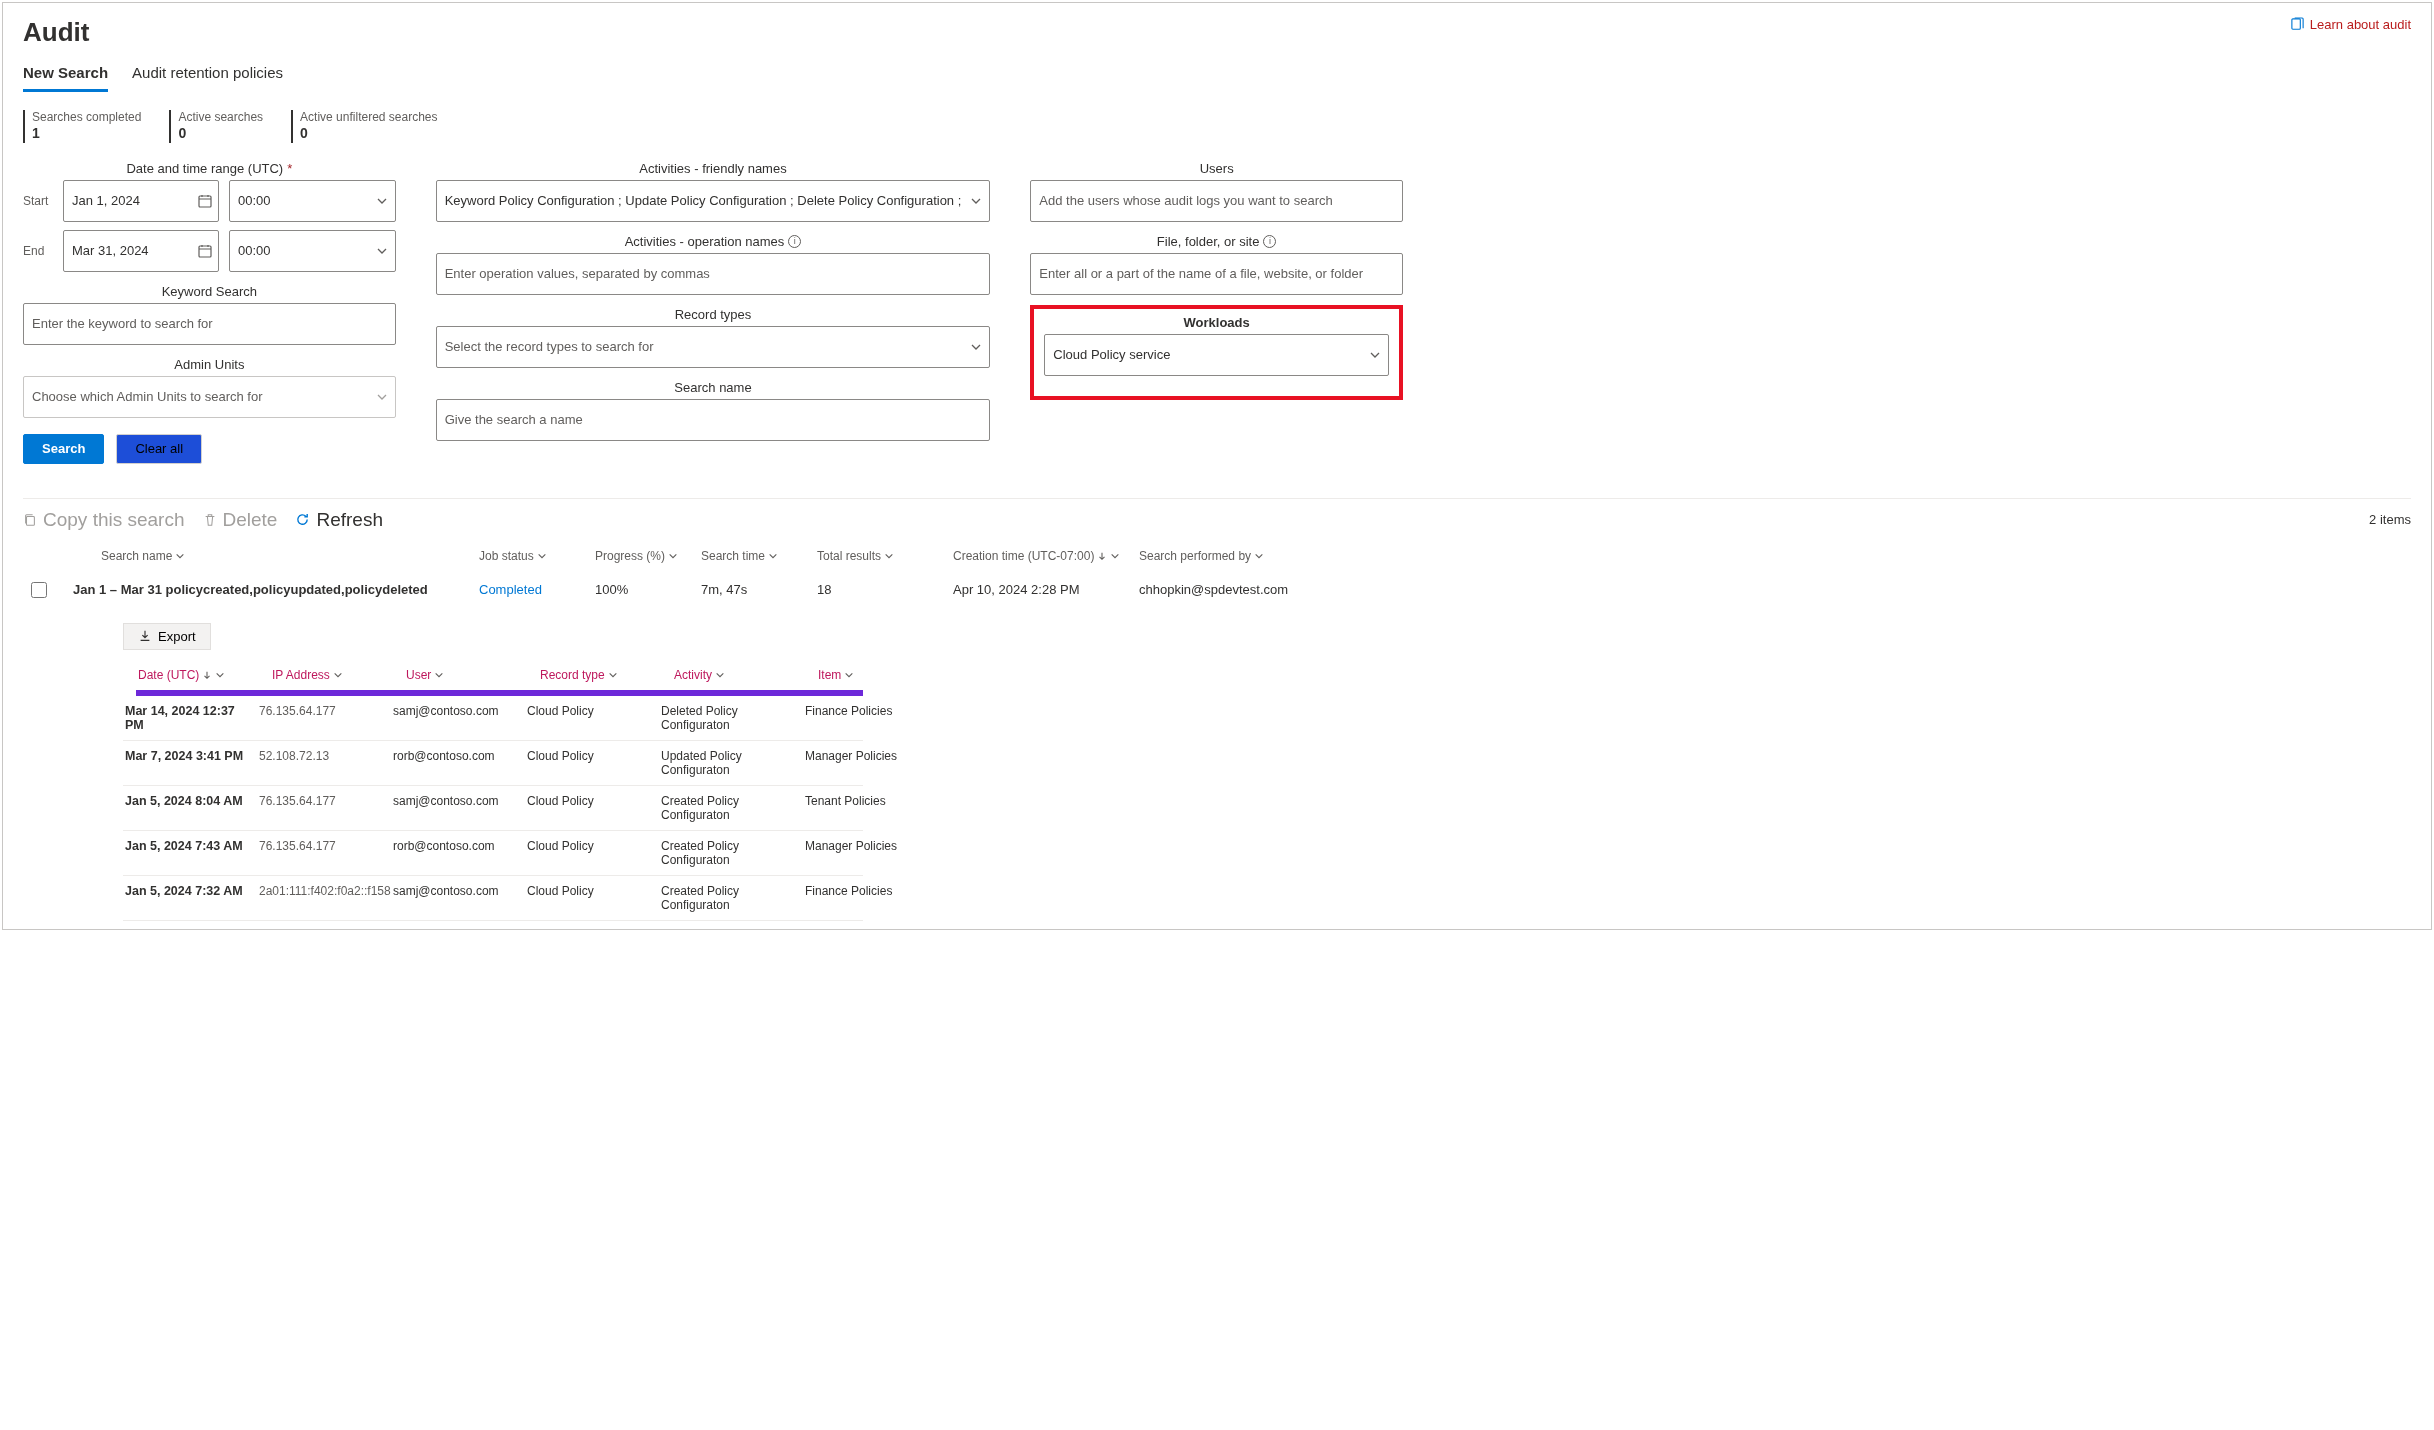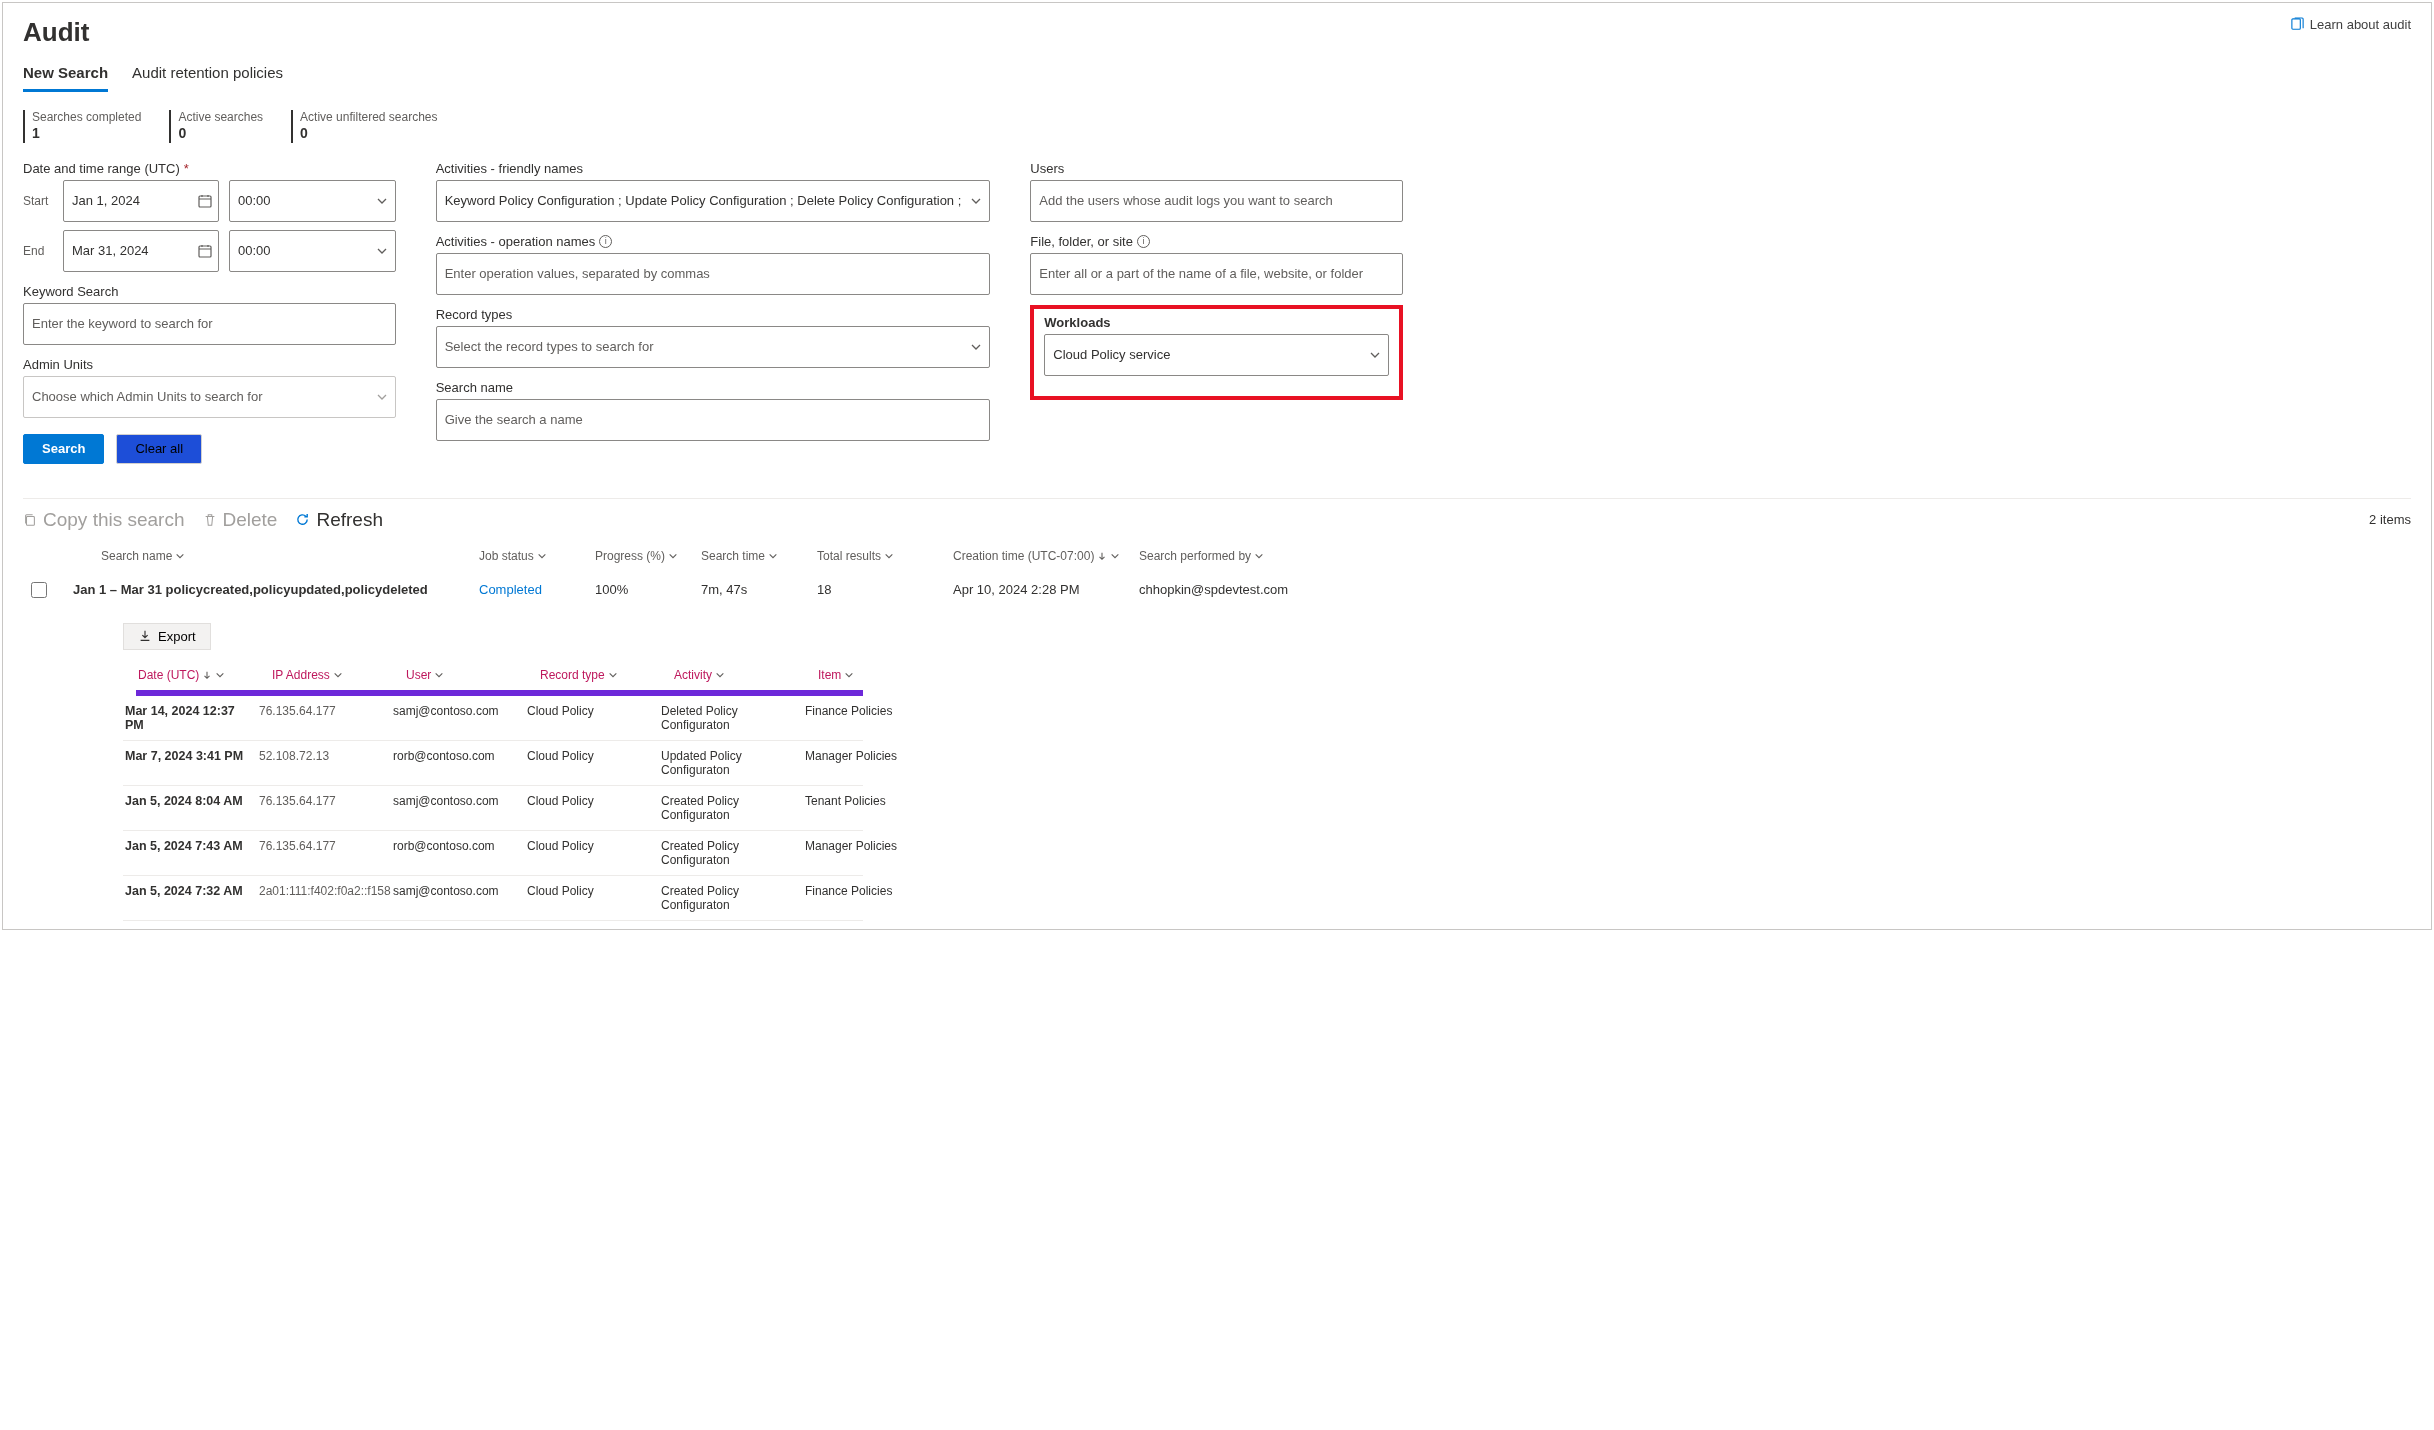--- a/index.html
+++ b/index.html
@@ -20,21 +20,21 @@
     display: flex;
     justify-content: space-between;
     align-items: flex-start;
   }
   .page-title {
     font-size: 26px;
     font-weight: 700;
     margin: 0 0 10px 0;
   }
   .learn-link {
-    color: #404040;
+    color: #b91c1c;
     font-size: 13px;
     display: flex;
     align-items: flex-start;
     gap: 5px;
     cursor: pointer;
   }
   .learn-link svg { width: 15px; height: 15px; }
   .tabs {
     display: flex;
     gap: 24px;
@@ -71,20 +71,21 @@
     gap: 16px 40px;
     max-width: 1380px;
   }
   .field-label {
     font-size: 13px;
     color: #323130;
     margin-bottom: 4px;
     display: flex;
     align-items: center;
     gap: 4px;
+    justify-content: center;
   }
   .field-label.bold { font-weight: 700; }
   .req { color: #a4262c; }
   .info-icon {
     display: inline-flex;
     width: 13px; height: 13px;
     border: 1px solid #605e5c;
     border-radius: 50%;
     font-size: 9px;
     align-items: center;

